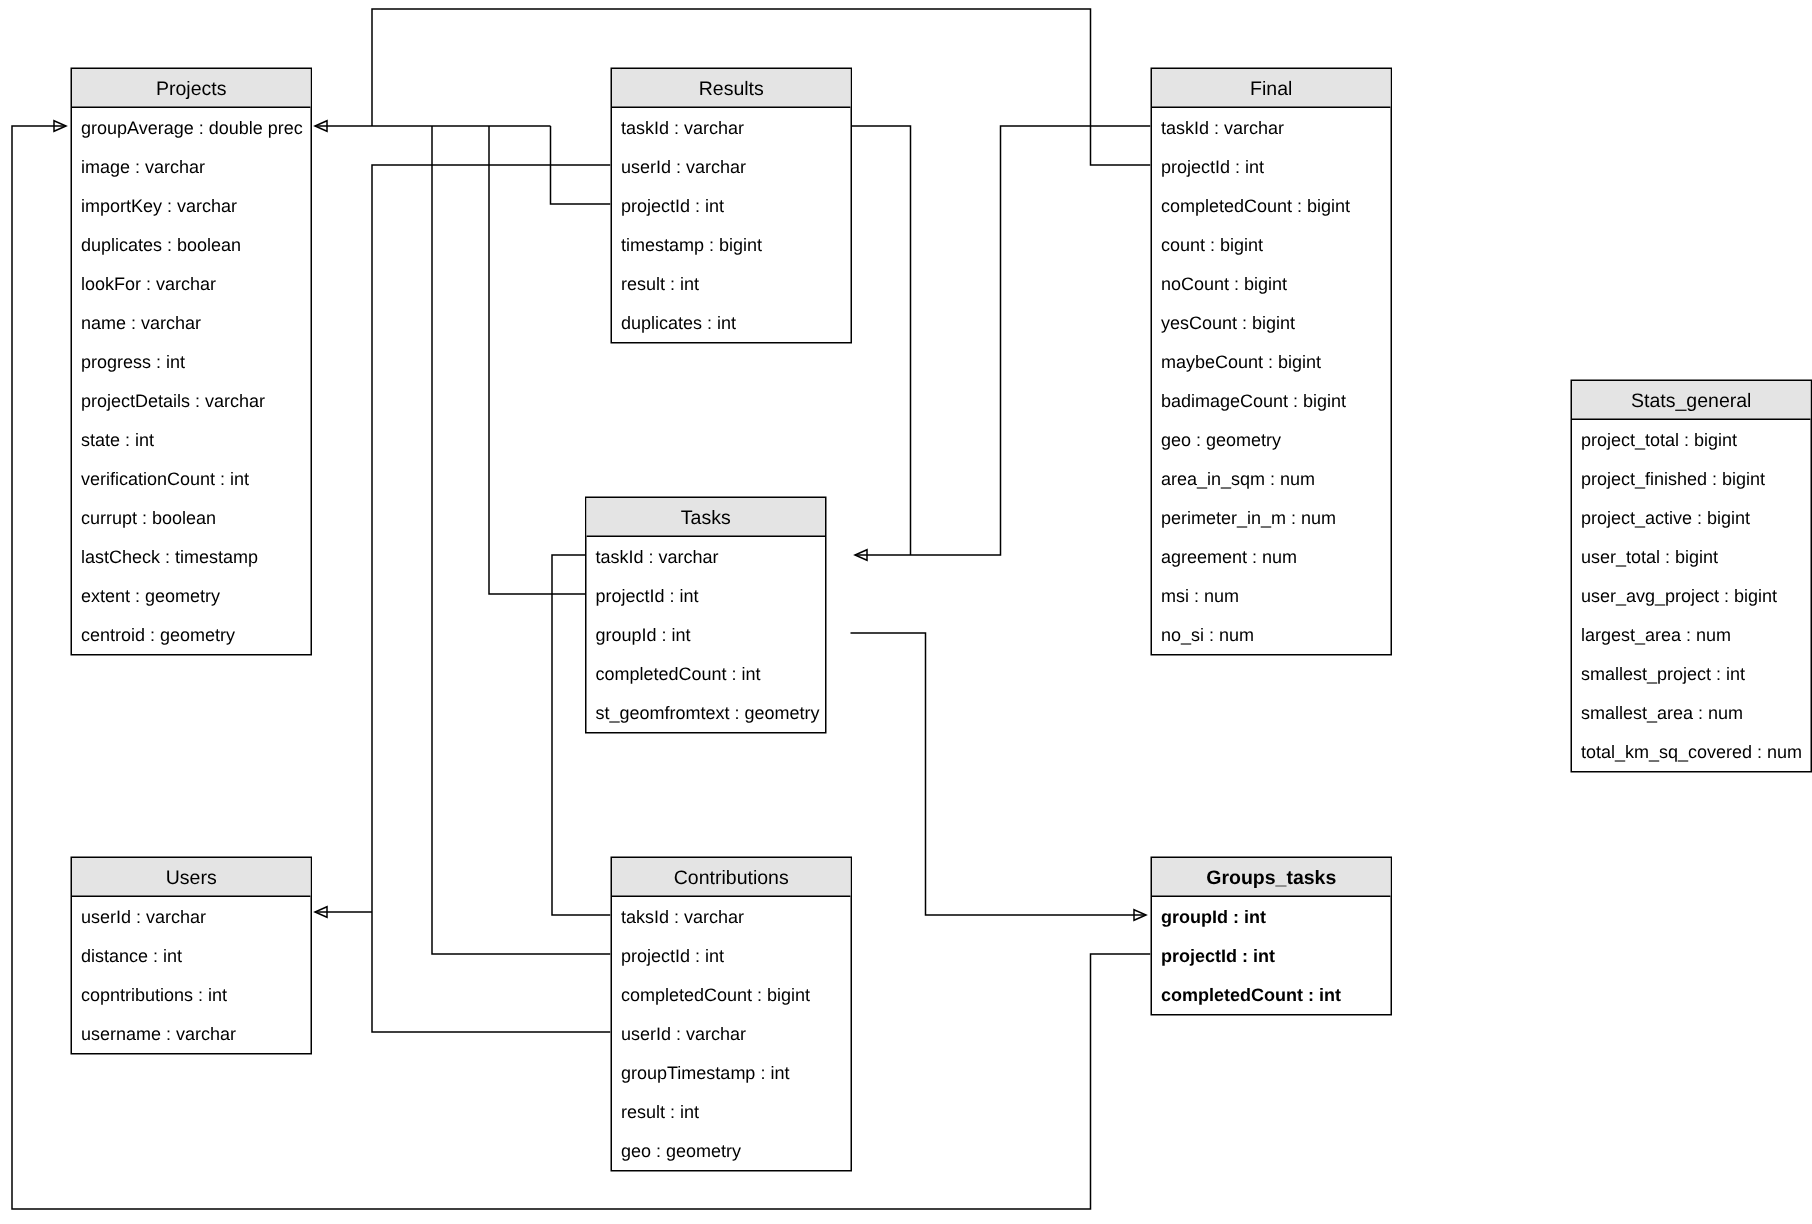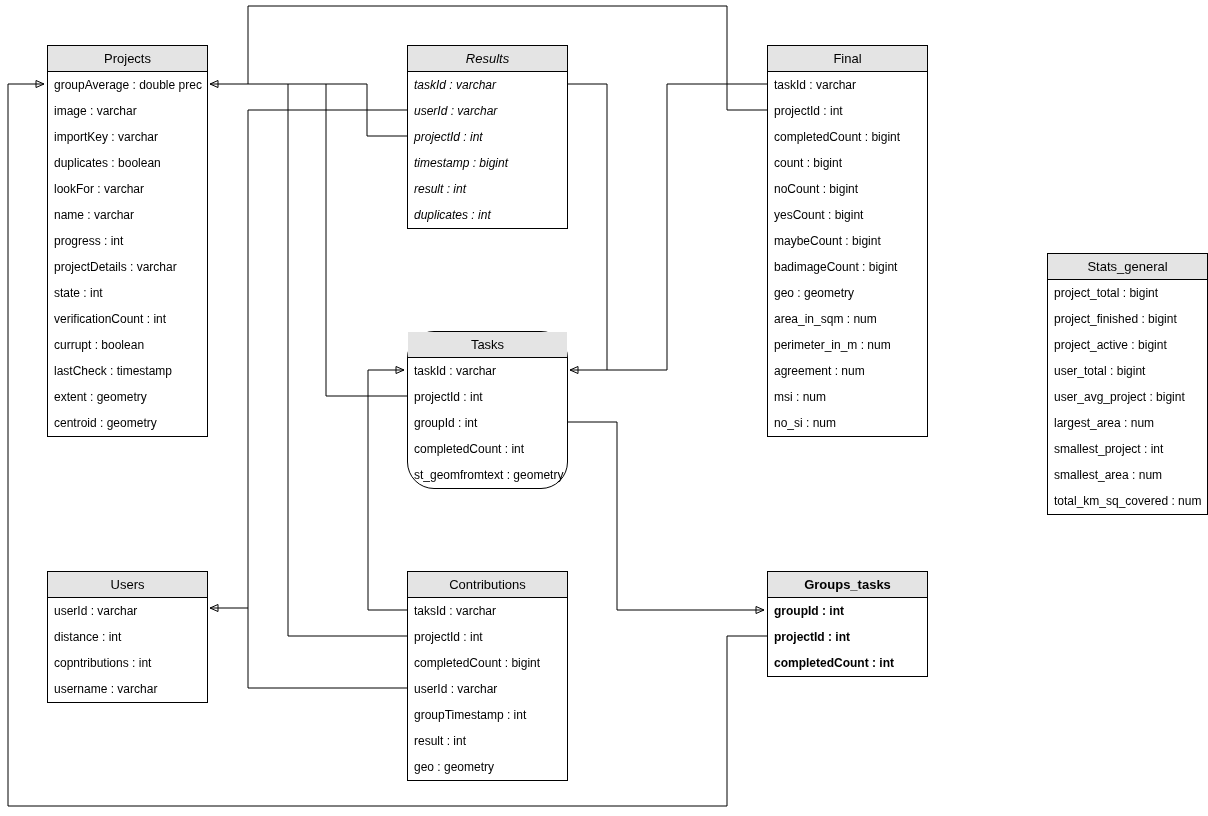--- a/index.html
+++ b/index.html
@@ -88,21 +88,21 @@
         <div class="row">projectDetails : varchar</div>
         <div class="row">state : int</div>
         <div class="row">verificationCount : int</div>
         <div class="row">currupt : boolean</div>
         <div class="row">lastCheck : timestamp</div>
         <div class="row">extent : geometry</div>
         <div class="row">centroid : geometry</div>
       </div>
   </div>
 
-  <div class="table" style="left:407px; top:45px;font-style:italic;">
+  <div class="table" style="left:407px; top:45px;">
     <div class="thead">
       <span>Results</span>
     </div>
     <div class="rows">
         <div class="row">taskId : varchar</div>
         <div class="row">userId : varchar</div>
         <div class="row">projectId : int</div>
         <div class="row">timestamp : bigint</div>
         <div class="row">result : int</div>
         <div class="row">duplicates : int</div>
@@ -141,21 +141,21 @@
         <div class="row">project_active : bigint</div>
         <div class="row">user_total : bigint</div>
         <div class="row">user_avg_project : bigint</div>
         <div class="row">largest_area : num</div>
         <div class="row">smallest_project : int</div>
         <div class="row">smallest_area : num</div>
         <div class="row">total_km_sq_covered : num</div>
       </div>
   </div>
 
-  <div class="table" style="left:407px; top:331px;border-radius:27px;">
+  <div class="table" style="left:390px; top:331px;">
     <div class="thead">
       <span>Tasks</span>
     </div>
     <div class="rows">
         <div class="row">taskId : varchar</div>
         <div class="row">projectId : int</div>
         <div class="row">groupId : int</div>
         <div class="row">completedCount : int</div>
         <div class="row">st_geomfromtext : geometry</div>
       </div>

